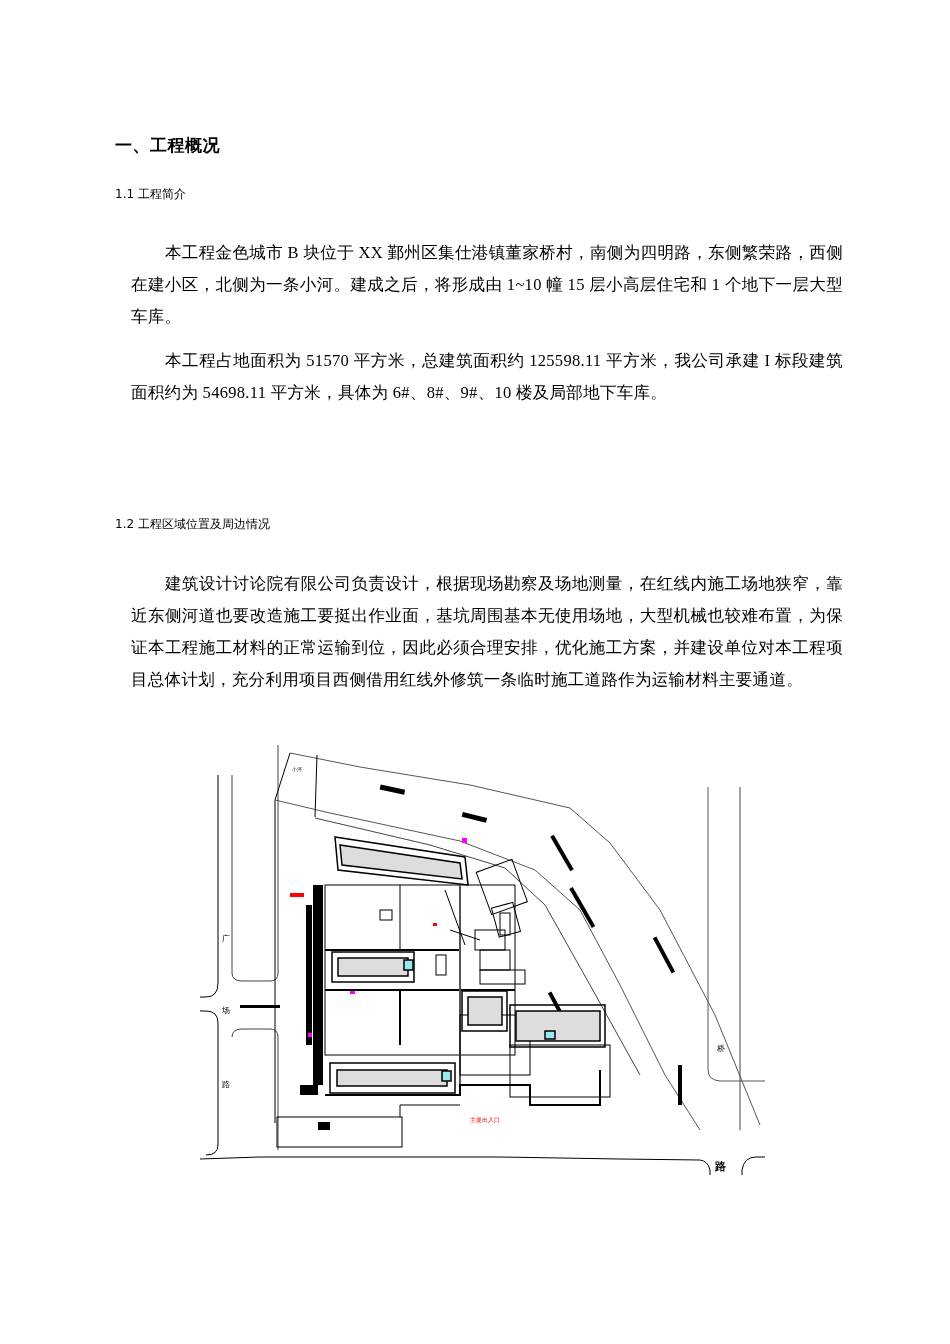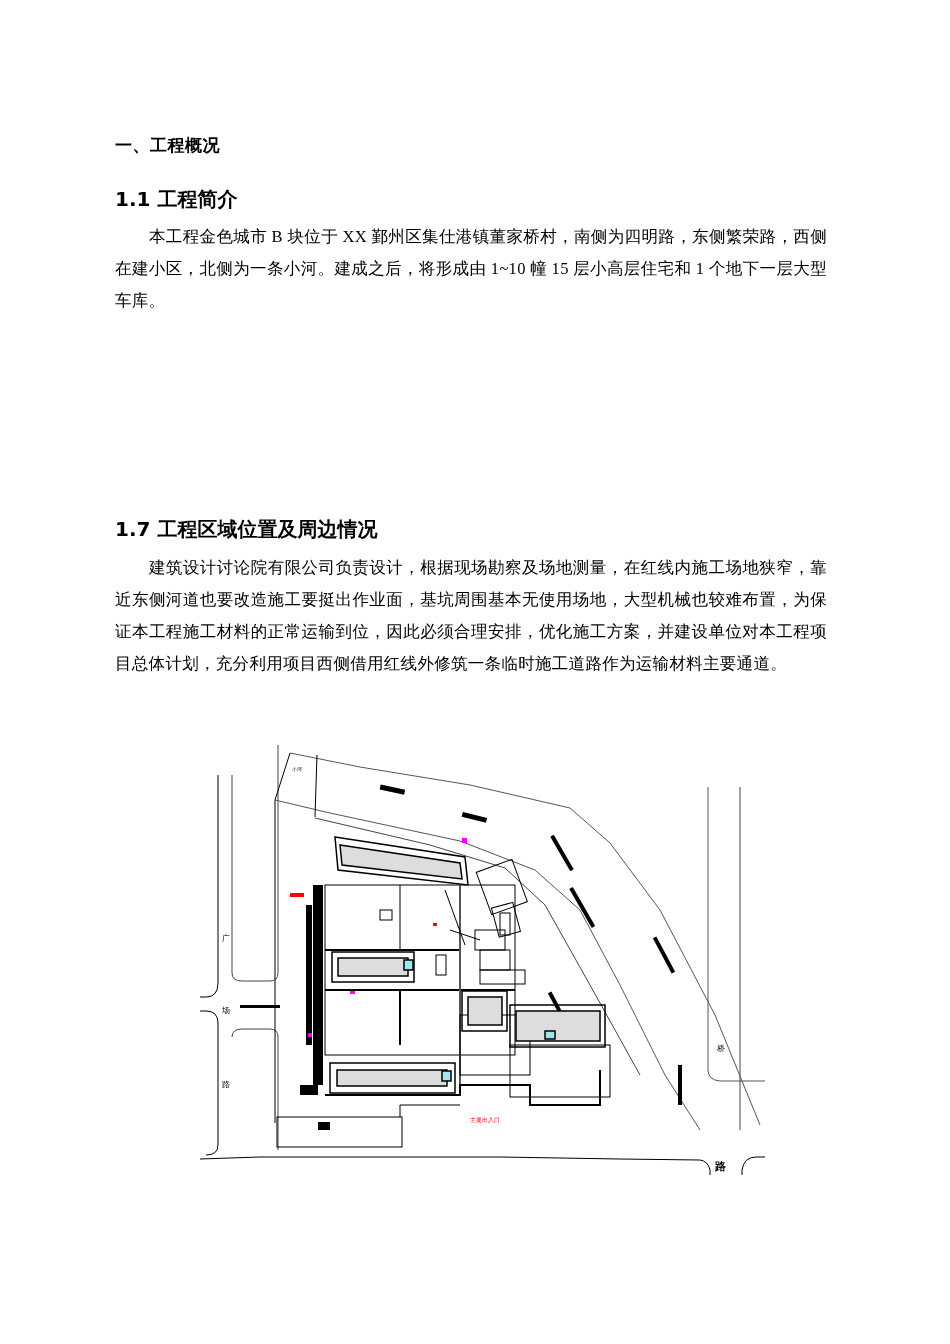--- a/index.html
+++ b/index.html
@@ -1,37 +1,38 @@
 <!DOCTYPE html>
 <html><head>
   <meta charset="utf-8">
   <style>
     html, body { margin: 0; padding: 0; background: #ffffff; }
     body { width: 950px; height: 1344px; position: relative; overflow: hidden;
            font-family: "Liberation Serif", "DejaVu Serif", serif; color: #000; }
     .page { position: absolute; left: 0; top: 0; width: 950px; height: 1052px; }
     .h1 { position: absolute; left: 115px; top: 134px; font-size: 17px; font-weight: bold;
           font-family: "DejaVu Sans", sans-serif; letter-spacing: 0.5px; }
-    .h2 { position: absolute; left: 115px; font-size: 20px; font-weight: bold;
+    .h2 { position: absolute; left: 115px; font-size: 12px; font-weight: normal;
           font-family: "DejaVu Sans", sans-serif; }
     .para { position: absolute; left: 115px; width: 712px; font-size: 16.5px; line-height: 32px;
-            text-indent: 34px; text-align: justify; letter-spacing: 0.3px; margin: 0; }
+            text-indent: 34px; text-align: justify; letter-spacing: 0.3px; margin: 16px; }
     .figure { position: absolute; left: 200px; top: 745px; width: 565px; height: 440px; }
     .figure svg { width: 100%; height: 100%; display: block; }
   </style>
 </head>
 <body>
 
 <div class="page">
   <div class="h1">一、工程概况</div>
 
   <div class="h2" style="top:186px">1.1 工程简介</div>
   <p class="para" style="top:221px">本工程金色城市 B 块位于 XX 鄞州区集仕港镇董家桥村，南侧为四明路，东侧繁荣路，西侧在建小区，北侧为一条小河。建成之后，将形成由 1~10 幢 15 层小高层住宅和 1 个地下一层大型车库。</p>
+  <p class="para" style="top:329px">本工程占地面积为 51570 平方米，总建筑面积约 125598.11 平方米，我公司承建 I 标段建筑面积约为 54698.11 平方米，具体为 6#、8#、9#、10 楼及局部地下车库。</p>
 
-  <div class="h2" style="top:516px">1.7 工程区域位置及周边情况</div>
+  <div class="h2" style="top:516px">1.2 工程区域位置及周边情况</div>
   <p class="para" style="top:552px">建筑设计讨论院有限公司负责设计，根据现场勘察及场地测量，在红线内施工场地狭窄，靠近东侧河道也要改造施工要挺出作业面，基坑周围基本无使用场地，大型机械也较难布置，为保证本工程施工材料的正常运输到位，因此必须合理安排，优化施工方案，并建设单位对本工程项目总体计划，充分利用项目西侧借用红线外修筑一条临时施工道路作为运输材料主要通道。</p>
 
   <div class="figure">
     <svg viewBox="0 0 565 440" xmlns="http://www.w3.org/2000/svg">
       <g fill="none" stroke="#000" stroke-width="1">
 
         <path d="M18 30 L18 238 Q18 252 6 252 L0 252"></path>
         <path d="M32 30 L32 228 Q32 236 42 236 L70 236 Q78 236 78 228 L78 0" stroke="#444"></path>
         <path d="M32 292 Q32 284 42 284 L70 284 Q78 284 78 292 L78 405" stroke="#444"></path>
         <path d="M18 278 Q18 266 6 266 L0 266"></path>

